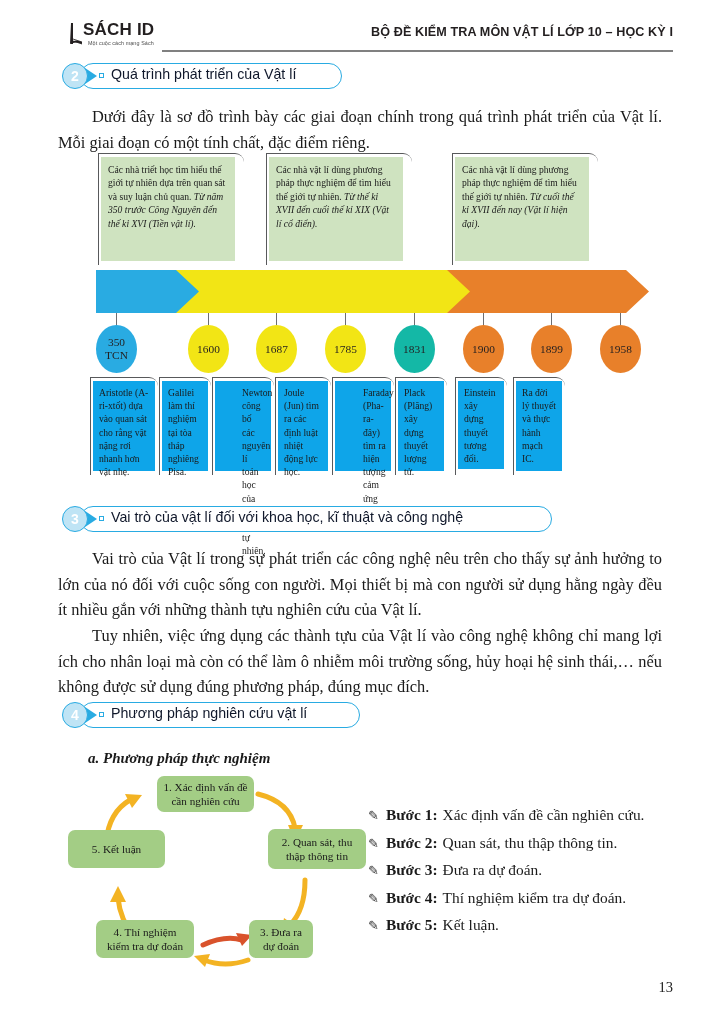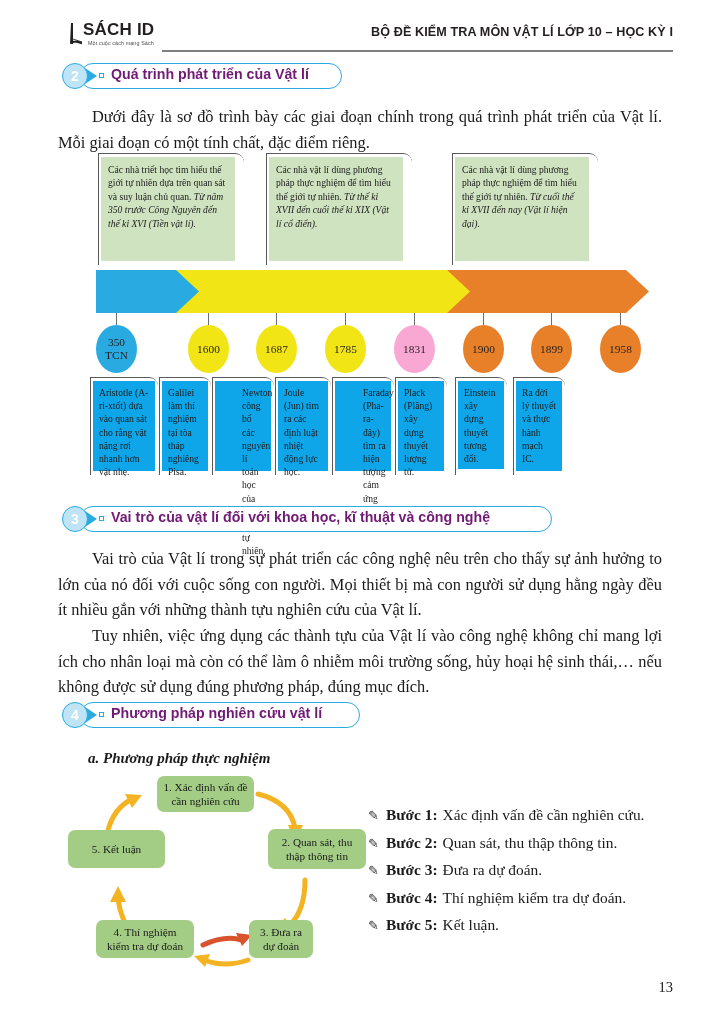--- a/index.html
+++ b/index.html
@@ -59,21 +59,21 @@
     border-top:8px solid transparent; border-bottom:8px solid transparent;
     border-left:12px solid #29abe2; z-index:2;
   }
   .pill-sq {
     position:absolute; left:37px; top:10px; width:5px; height:5px;
     border:1.3px solid #29abe2; background:#fff; z-index:4;
   }
   .pill-label {
     position:absolute; left:49px; top:3px;
     font-family:"Liberation Sans", sans-serif;
-    font-weight:700; font-size:14.2px; color:#701a75; white-space:nowrap;
+    font-weight:400; font-size:14.2px; color:#0f172a; white-space:nowrap;
   }
 
   
   .para {
     position:absolute;
     font-family:"Liberation Serif", serif;
     font-size:16.4px; line-height:25.5px; color:#1a1a1a;
     text-align:justify; text-indent:34px;
   }
 
@@ -211,21 +211,21 @@
 <div class="circ" style="left:256px; top:325px; background:#f2e515;">
   <span>1687</span>
 </div>
 
 <div class="stem" style="left:345px; top:313px; height:14px;"></div>
 <div class="circ" style="left:325px; top:325px; background:#f2e515;">
   <span>1785</span>
 </div>
 
 <div class="stem" style="left:414px; top:313px; height:14px;"></div>
-<div class="circ" style="left:394px; top:325px; background:#f9a8d4;">
+<div class="circ" style="left:394px; top:325px; background:#14b8a6;">
   <span>1831</span>
 </div>
 
 <div class="stem" style="left:483px; top:313px; height:14px;"></div>
 <div class="circ" style="left:463px; top:325px; background:#e8802a;">
   <span>1900</span>
 </div>
 
 <div class="stem" style="left:551px; top:313px; height:14px;"></div>
 <div class="circ" style="left:531px; top:325px; background:#e8802a;">

